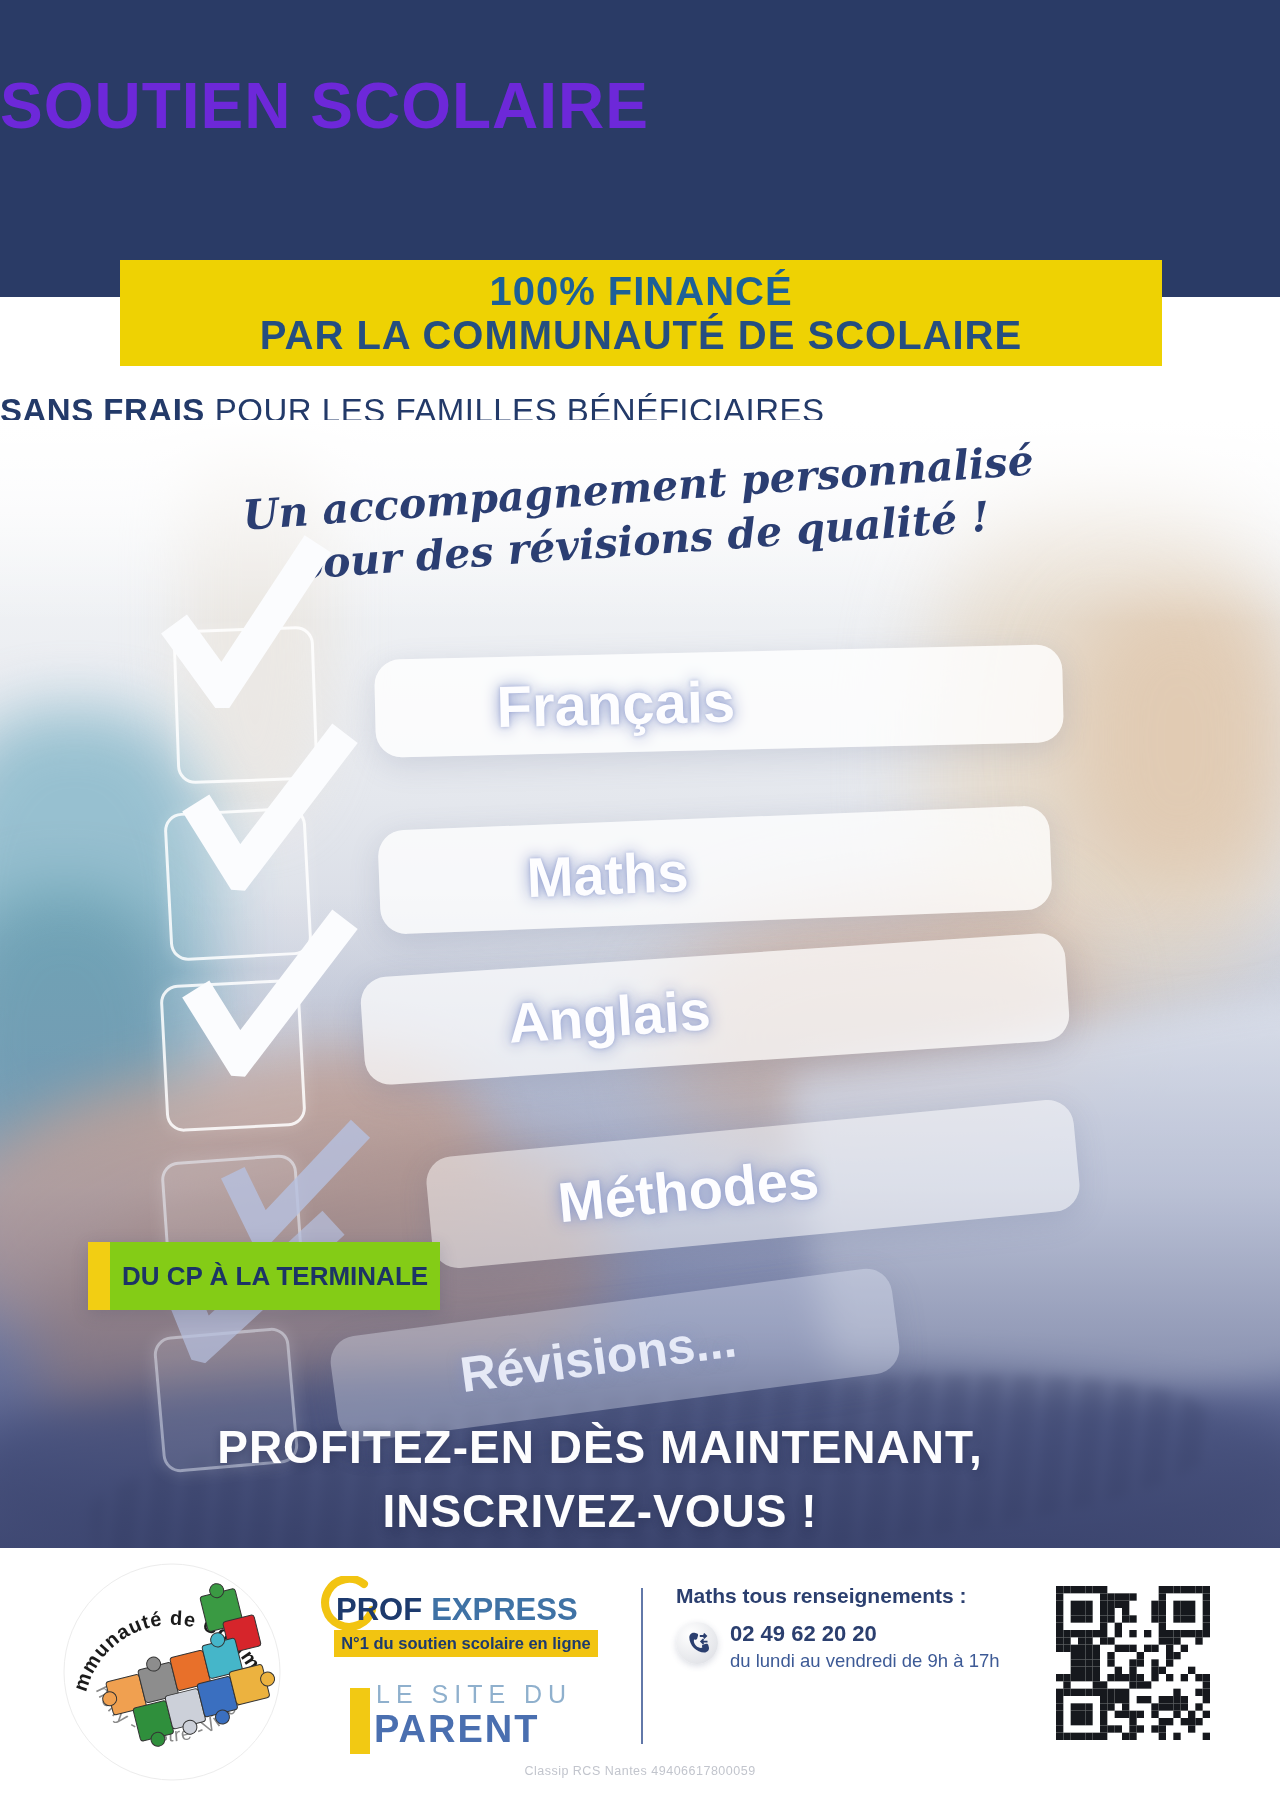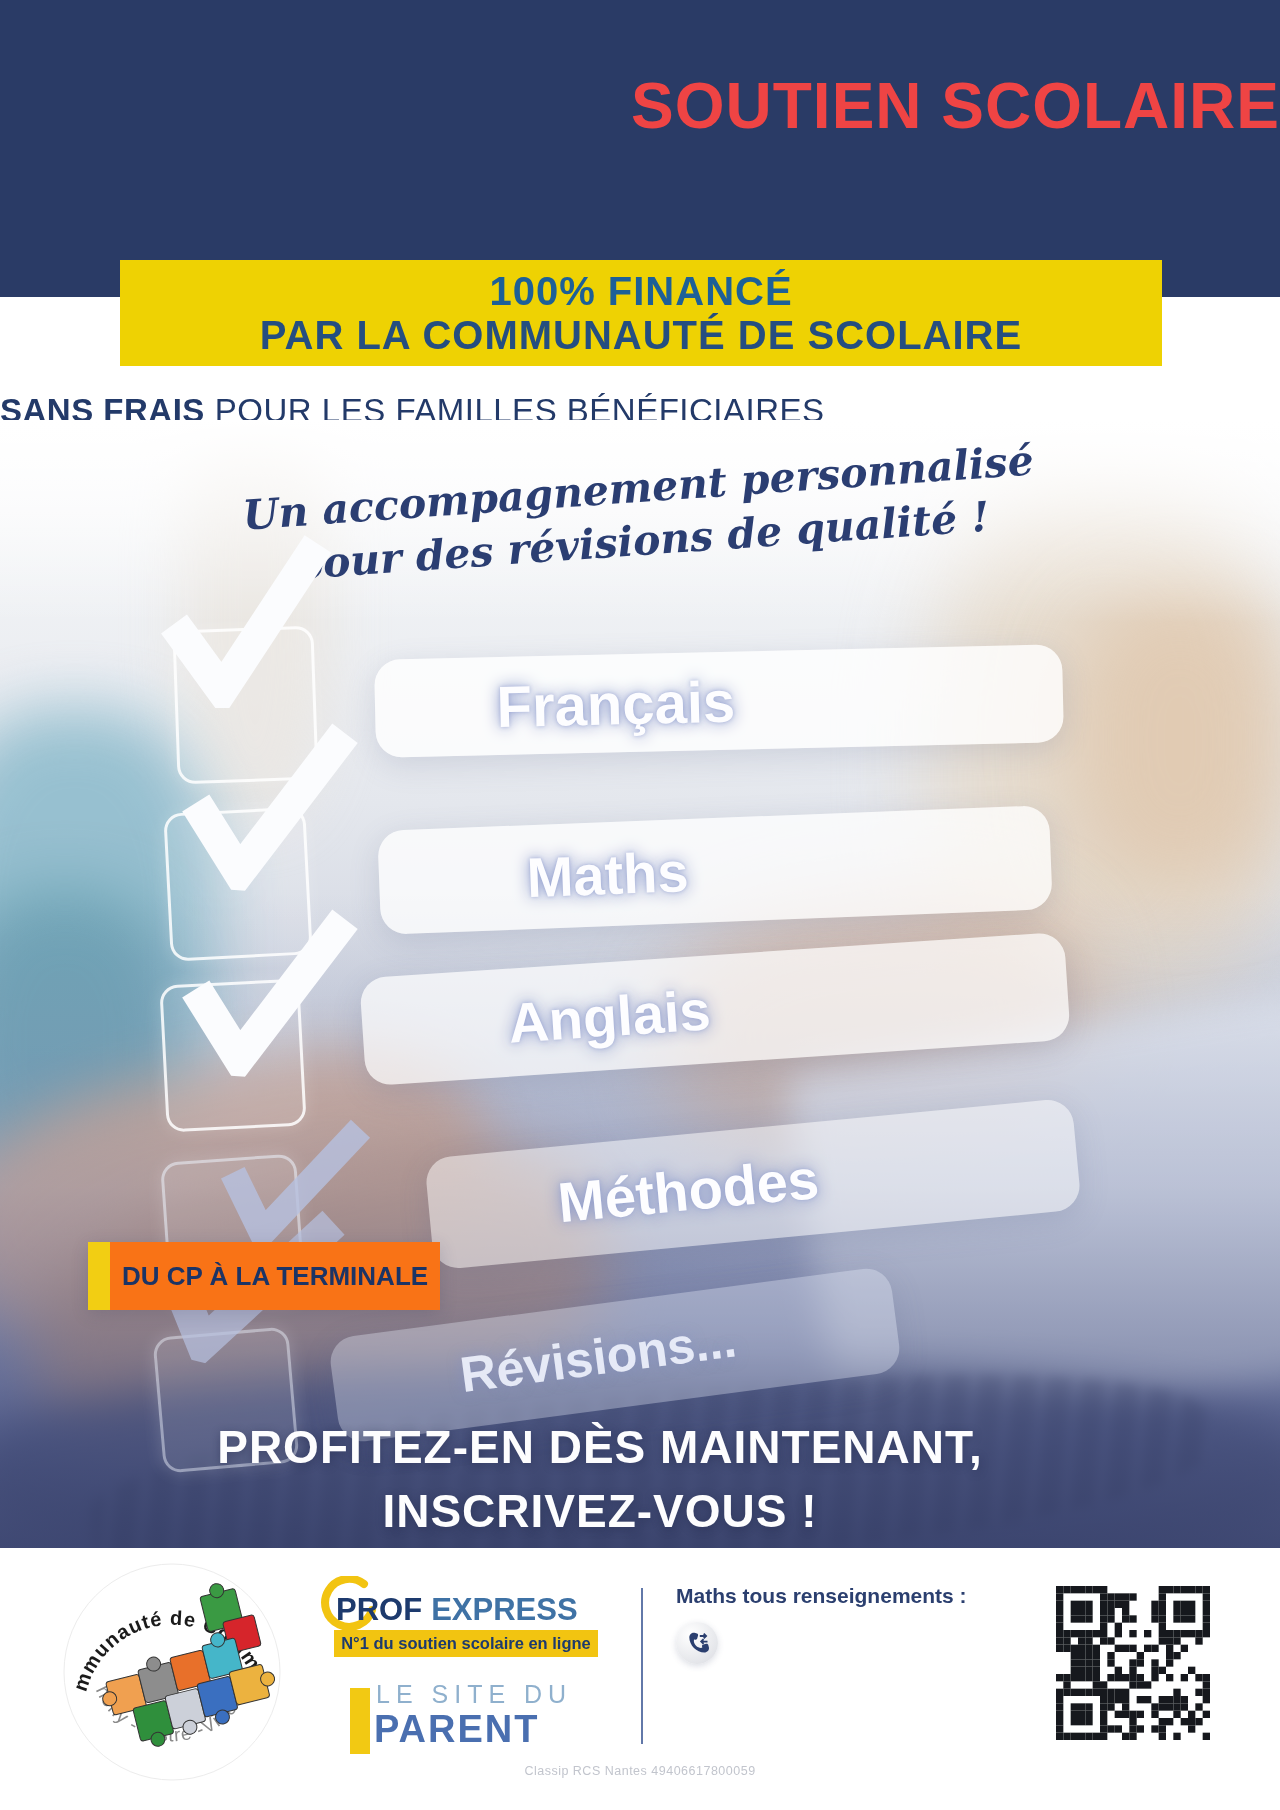--- a/index.html
+++ b/index.html
@@ -2,21 +2,21 @@
 <html><head>
 <meta charset="utf-8">
 <style>
   html,body{margin:0;padding:0;background:#777;}
   .poster{
     position:relative;width:1280px;height:1810px;background:#ffffff;
     overflow:hidden;font-family:"Liberation Sans",sans-serif;margin:0 auto;
   }
   
   .navy-band{position:absolute;left:0;top:0;width:1280px;height:297px;background:#2a3b66;}
-  .title{position:absolute;left:0;width:1280px;text-align:right;color:#ef4444;
+  .title{position:absolute;left:0;width:1280px;text-align:left;color:#6d28d9;
     font-weight:700;font-size:64px;letter-spacing:1px;line-height:1;white-space:nowrap;}
   .title-1{top:74px;}
   .title-2{top:158px;}
   .yellow-band{position:absolute;left:120px;top:260px;width:1042px;height:106px;background:#eed203;
     display:flex;flex-direction:column;align-items:center;justify-content:center;gap:4px;z-index:3;}
   .yb-1{color:#1d6097;font-size:40px;font-weight:700;letter-spacing:1px;line-height:1;}
   .yb-2{color:#254e80;font-size:40px;font-weight:700;letter-spacing:1px;line-height:1;}
   .subbanner{position:absolute;left:0;top:392px;width:1280px;text-align:left;color:#233a69;
     font-size:33px;letter-spacing:.5px;white-space:nowrap;}
   .subbanner .hl{font-weight:700;}
@@ -67,21 +67,21 @@
   .pl-5{left:332px;top:1302px;width:566px;height:106px;transform:rotate(-7.5deg);background:rgba(224,229,243,.36);}
   .pill-label{color:#fdfdff;font-weight:700;font-size:58px;white-space:nowrap;
     text-shadow:0 0 16px rgba(128,143,198,.95),0 0 4px rgba(170,180,220,.9);}
   .pl-1 .pill-label{margin-right:30%;}
   .pl-2 .pill-label{margin-right:32%;font-size:56px;}
   .pl-3 .pill-label{margin-right:30%;font-size:56px;}
   .pl-4 .pill-label{margin-right:20%;font-size:56px;}
   .pl-5 .pill-label{margin-right:6%;font-size:50px;color:rgba(238,241,252,.92);
     text-shadow:0 0 14px rgba(128,143,198,.6);}
   
-  .level-badge{position:absolute;left:88px;top:1242px;width:352px;height:68px;background:#f97316;
+  .level-badge{position:absolute;left:88px;top:1242px;width:352px;height:68px;background:#84cc16;
     display:flex;align-items:center;z-index:7;box-shadow:0 4px 16px rgba(40,50,90,.18);}
   .badge-bar{width:22px;height:100%;background:#f2ce13;flex:0 0 auto;}
   .badge-text{flex:1;text-align:center;color:#1c3465;font-weight:700;font-size:26px;white-space:nowrap;}
   .cta{position:absolute;left:0;width:1200px;text-align:center;color:#fdfdfe;font-weight:700;
     font-size:46px;letter-spacing:1px;z-index:7;white-space:nowrap;text-shadow:0 2px 10px rgba(28,36,68,.4);}
   .cta-1{top:1420px;}
   .cta-2{top:1484px;}
   
   .footer{position:absolute;left:0;top:1548px;width:1280px;height:262px;background:#ffffff;}
   .cc-logo{position:absolute;left:62px;top:14px;width:220px;height:220px;}
@@ -259,20 +259,24 @@
 
     <div class="contact">
       <div class="contact-heading">Maths tous renseignements :</div>
       <div class="c-row">
         <div class="c-icon">
           <svg width="28" height="28" viewBox="0 0 40 40">
             <path d="M9 12 c0-4 3.5-7.5 7.5-6.5 l3.5 1 c1.2 .4 1.8 1.6 1.5 2.8 l-1.2 4.4 c-.3 1.1-1.3 1.8-2.4 1.6 l-2.2-.3 c-.7 3.1 .4 6.4 2.9 8.9 c2.5 2.5 5.8 3.6 8.9 2.9 l-.3-2.2 c-.2-1.1 .5-2.1 1.6-2.4 l4.4-1.2 c1.2-.3 2.4 .3 2.8 1.5 l1 3.5 c1 4-2.5 7.5-6.5 7.5 c-11 0-21.5-10.5-21.5-21.5 z" fill="#2b3f6f"></path>
             <path d="M24 10 h9 m-3.4-3.4 L33 10 l-3.4 3.4" fill="none" stroke="#2b3f6f" stroke-width="2.6"></path>
             <path d="M35 18 h-9 m3.4-3.4 L26 18 l3.4 3.4" fill="none" stroke="#2b3f6f" stroke-width="2.6"></path>
           </svg>
+        </div>
+        <div>
+          <div class="c-phone">02 49 62 20 20</div>
+          <div class="c-hours">du lundi au vendredi de 9h à 17h</div>
         </div>
       </div>
     </div>
 
     <div class="qr">
       <svg id="qr-svg" width="154" height="154" viewBox="0 0 147 147">
           <g fill="#16181d">
             <rect x="49" y="7" width="7" height="7"></rect>
             <rect x="56" y="7" width="7" height="7"></rect>
             <rect x="63" y="7" width="7" height="7"></rect>

